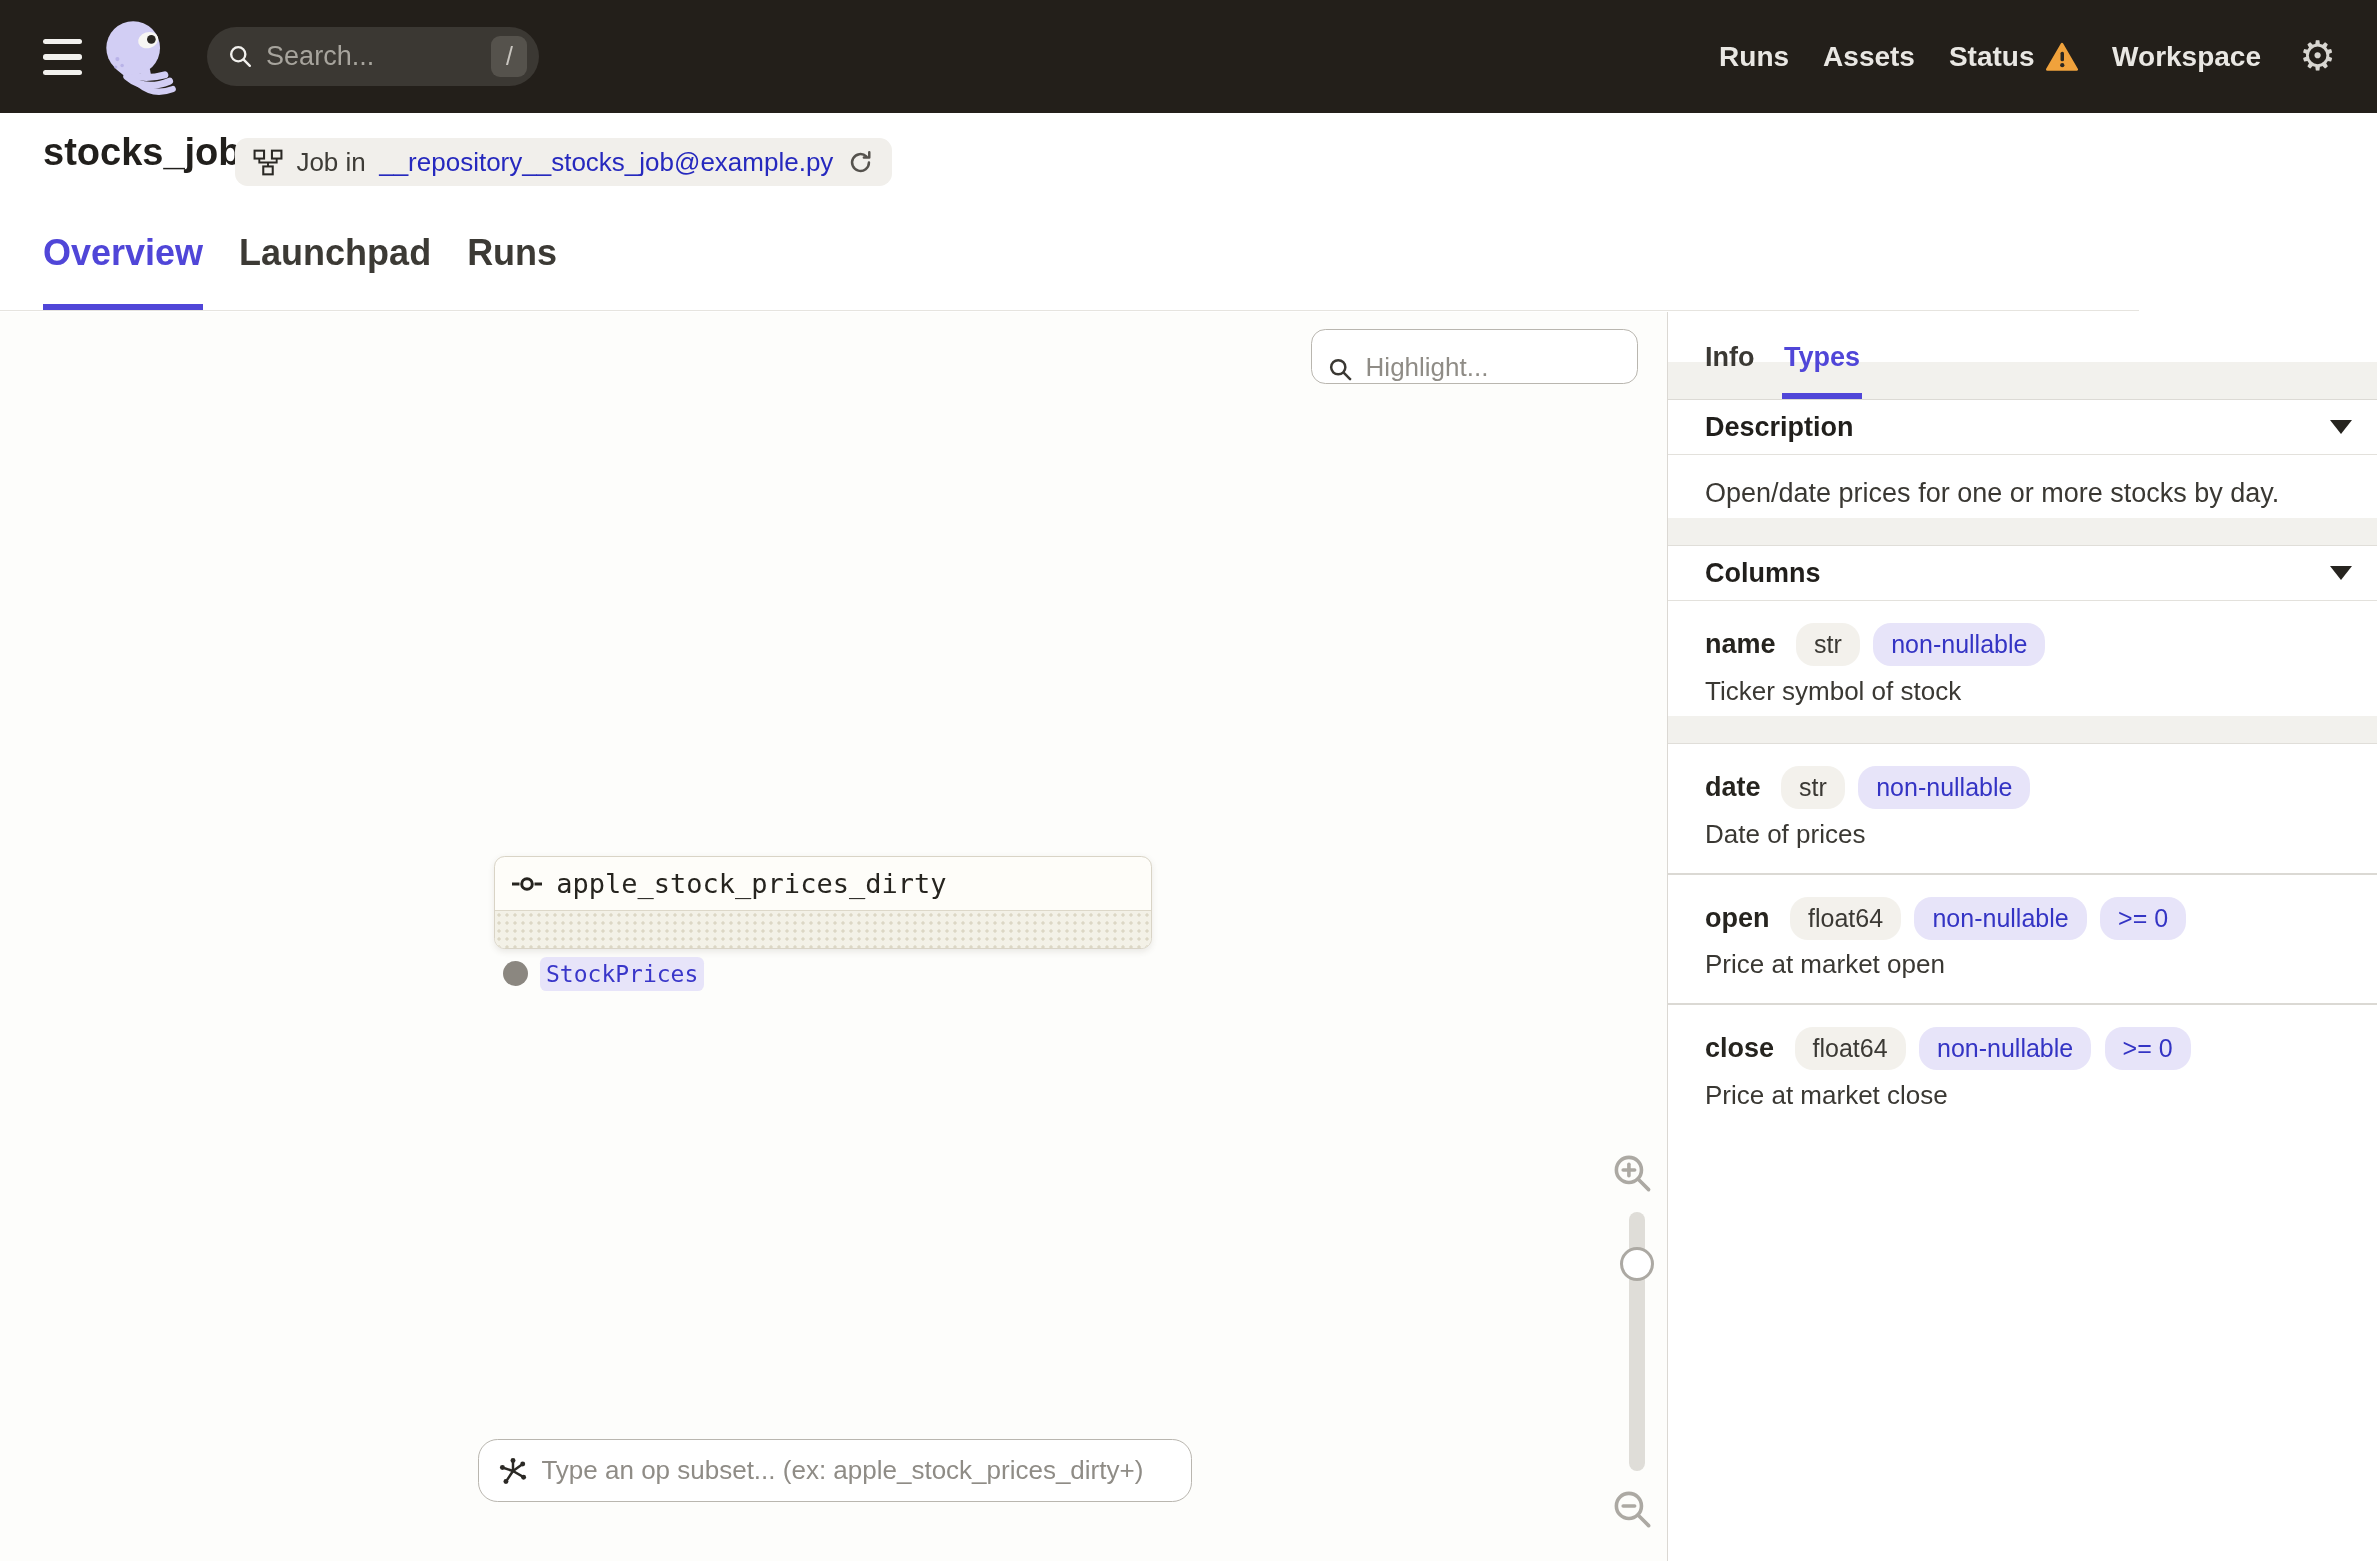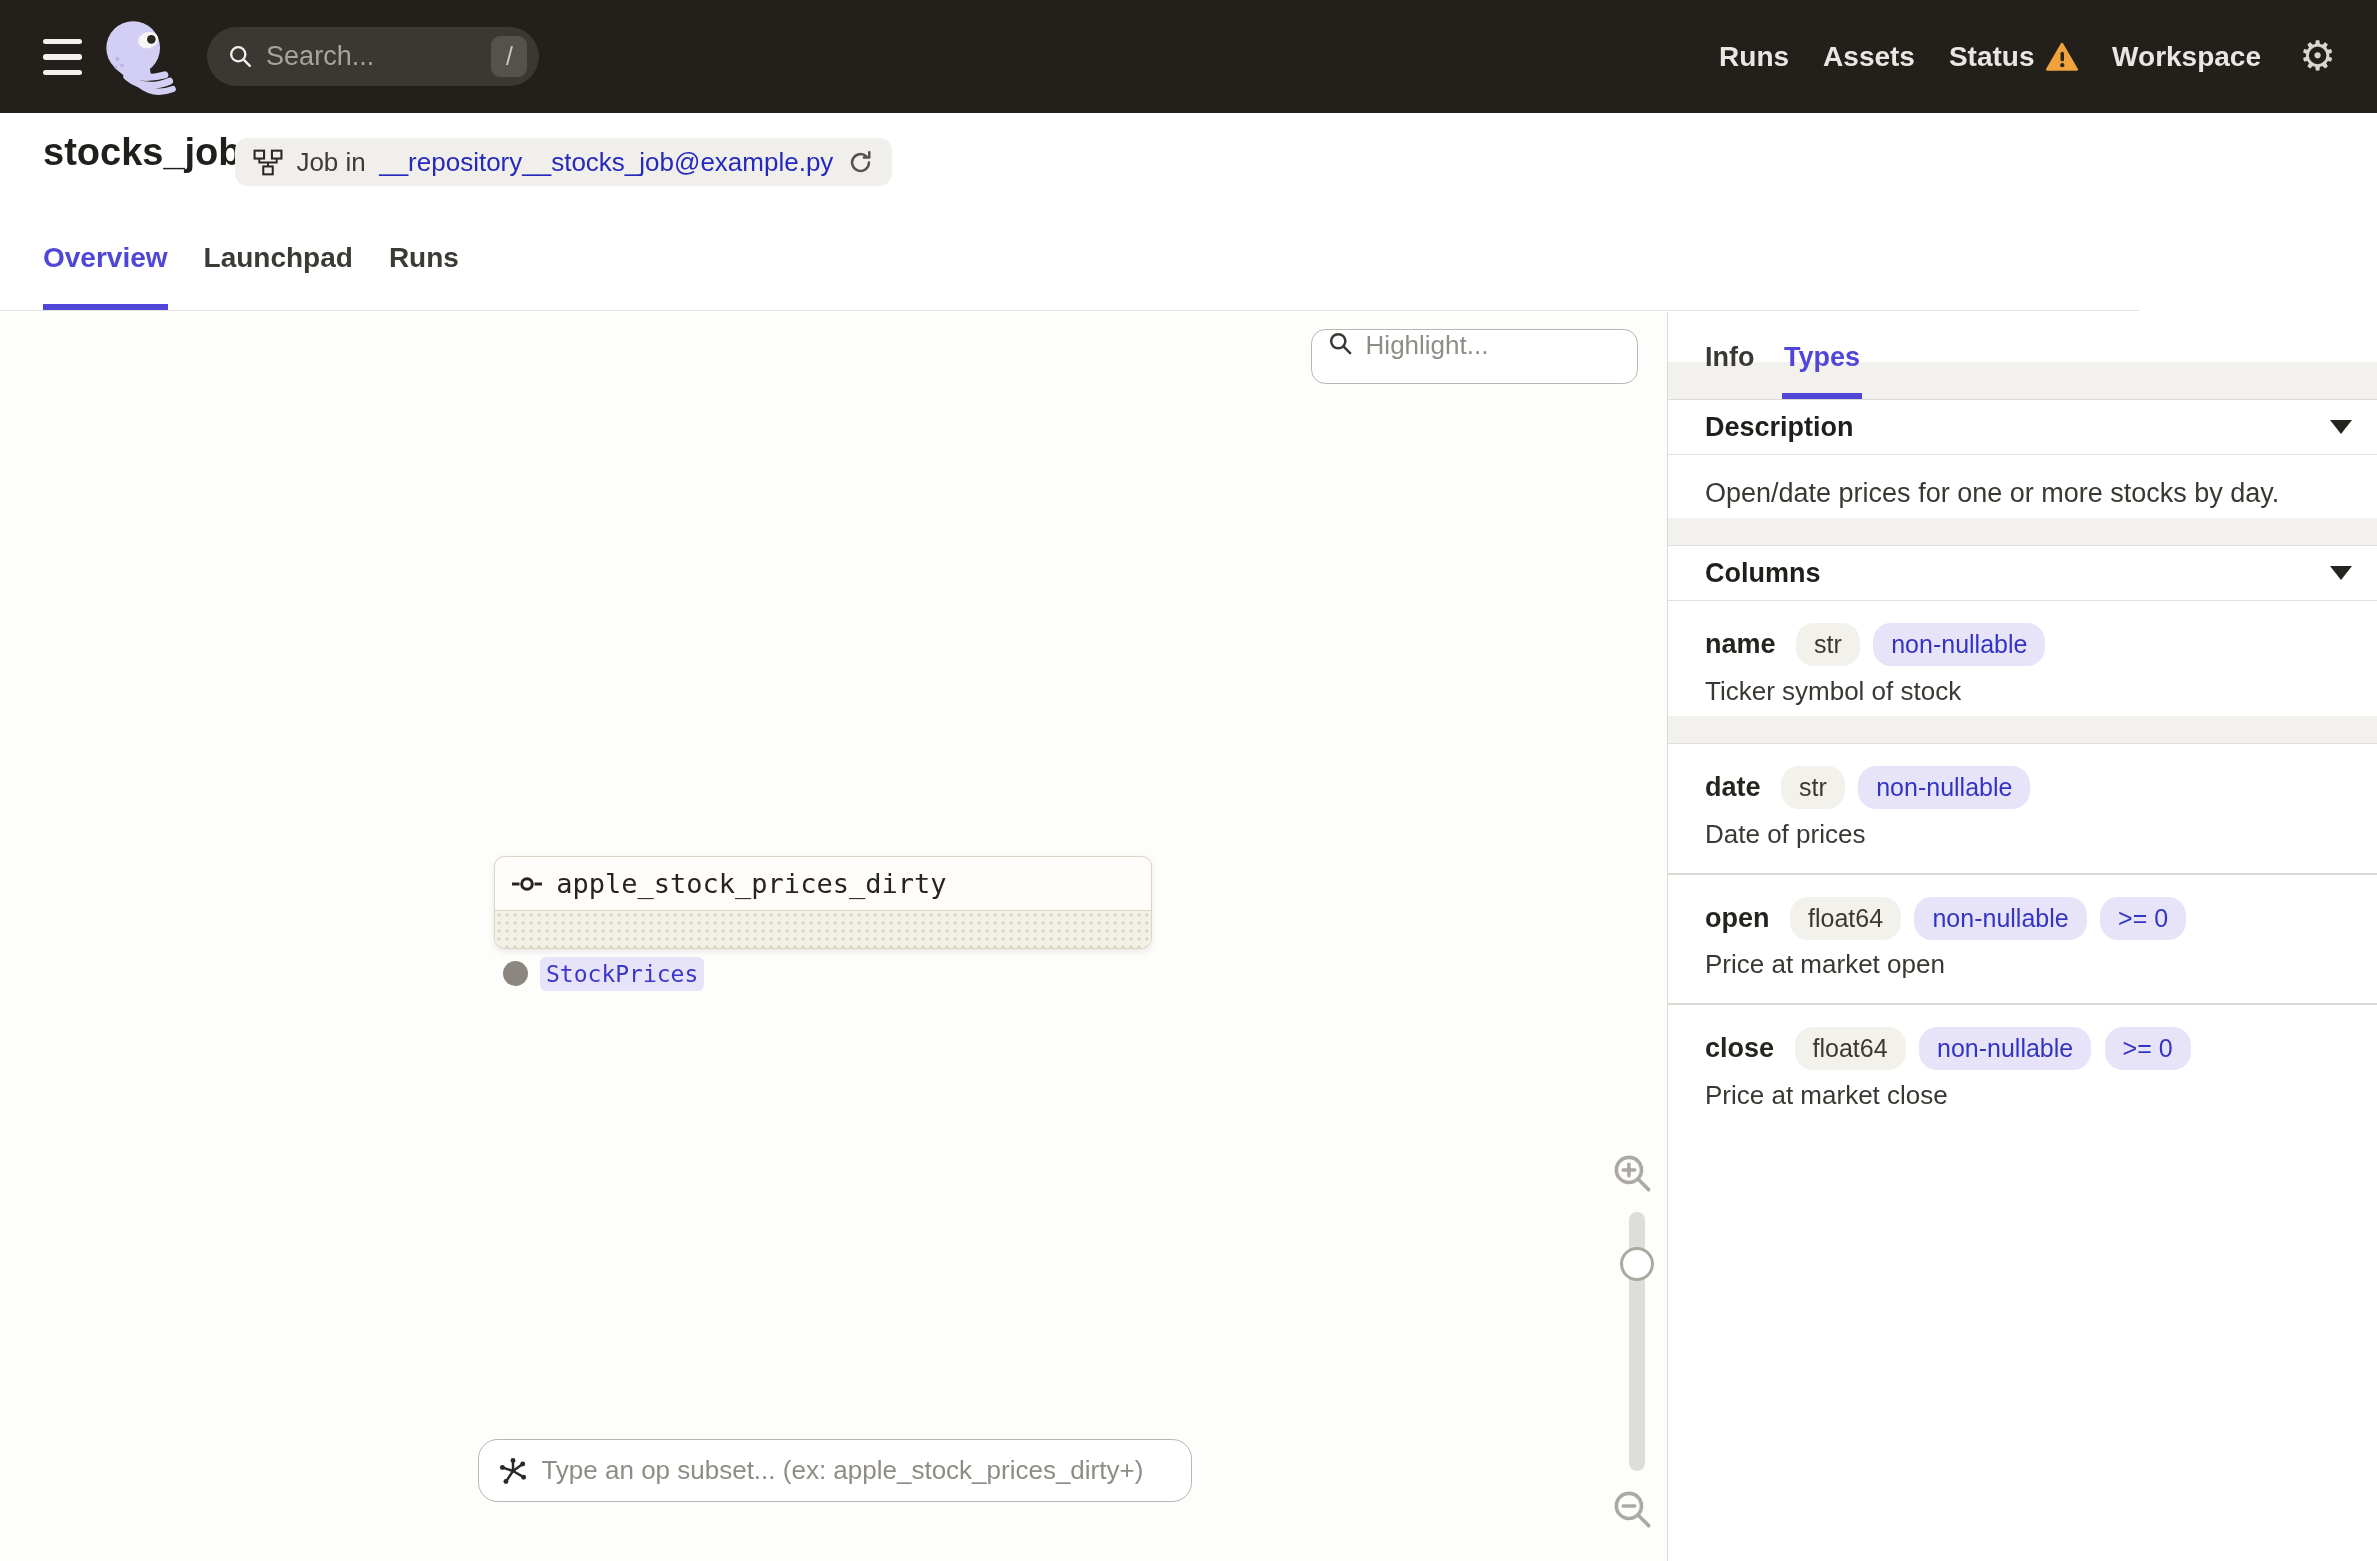--- a/index.html
+++ b/index.html
@@ -27,28 +27,28 @@
   .gear { font-family:"DejaVu Sans",sans-serif; font-size:41px; color:#D8D6D1; line-height:1; }
 
   
   .pagehead { position:absolute; top:113px; left:0; width:2139px; height:198px; background:#fff;
     border-bottom:1.8px solid #E6E4DF; }
   .pagetitle { position:absolute; left:43px; top:18px; font-size:38px; font-weight:700; color:#211F1C; }
   .jobpill { position:absolute; left:235px; top:25px; height:48px; background:#F1EFEB; border-radius:12.5px;
     display:inline-flex; align-items:center; gap:13.4px; padding:0 18px; font-size:26px; color:#3E3C37; }
   .joblink { color:#2629BE; cursor:pointer; }
   .pagetabs { position:absolute; left:43px; bottom:0; display:flex; gap:36px; }
-  .ptab { font-size:28px; font-weight:600; color:#3C3A35; padding-bottom:36px; position:relative; cursor:pointer; }
+  .ptab { font-size:36px; font-weight:600; color:#3C3A35; padding-bottom:36px; position:relative; cursor:pointer; }
   .ptab.active { color:#5046D8; }
   .ptab.active::after { content:""; position:absolute; left:0; right:0; bottom:0; height:6.3px; background:#5046D8; }
 
   
   .canvas { position:absolute; top:312px; left:0; width:1667px; height:1249px; background:#FDFDFB; }
   .highlight { position:absolute; left:1311px; top:17px; width:327px; height:55px; background:#fff;
-    border:1.8px solid #B9B6AF; border-radius:14.3px; display:flex; align-items:flex-start; gap:11.6px; padding:0 15px; }
+    border:1.8px solid #B9B6AF; border-radius:14.3px; display:flex; align-items:flex-end; gap:11.6px; padding:0 15px; }
   .highlight input, .subset input { flex:1; min-width:0; border:none; outline:none; background:transparent;
     font-size:26px; color:#34322E; font-family:"Liberation Sans",sans-serif; }
   .highlight input::placeholder, .subset input::placeholder { color:#8F8C86; }
   .opnode { position:absolute; left:494px; top:544px; width:658px; height:93px; background:#FEFDF9;
     border:1.8px solid #D9D4C6; border-radius:10.7px; overflow:hidden;
     box-shadow:0 2.7px 6.3px rgba(70,62,40,.10); cursor:pointer; }
   .opnode-title { height:54px; display:flex; align-items:center; gap:14.3px; padding:0 17px;
     border-bottom:1.8px solid #DDD8C9; font-family:"DejaVu Sans Mono",monospace; font-size:27px; color:#26241F; }
   .opnode-body { height:38px; background-color:#F3F1E7;
     background-image:radial-gradient(circle,#DCD7C5 1.5px,transparent 1.7px); background-size:8px 8px; }

